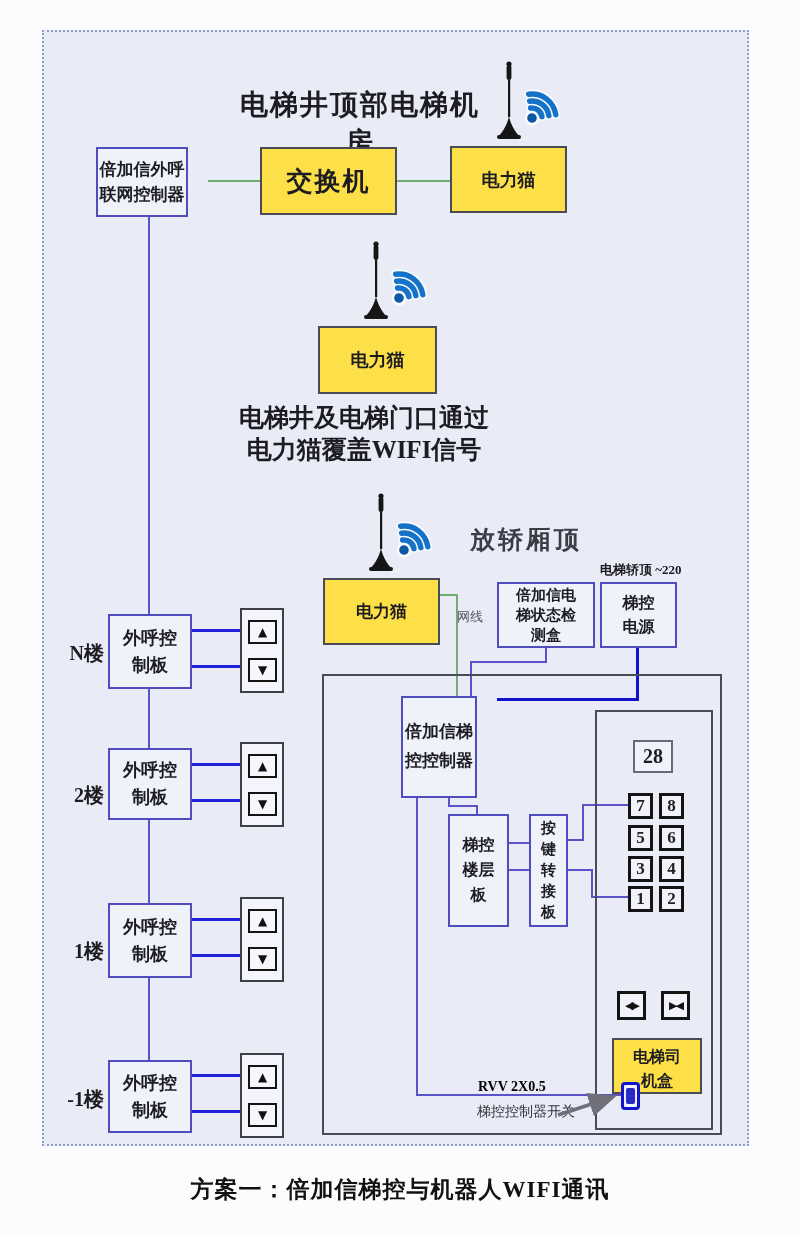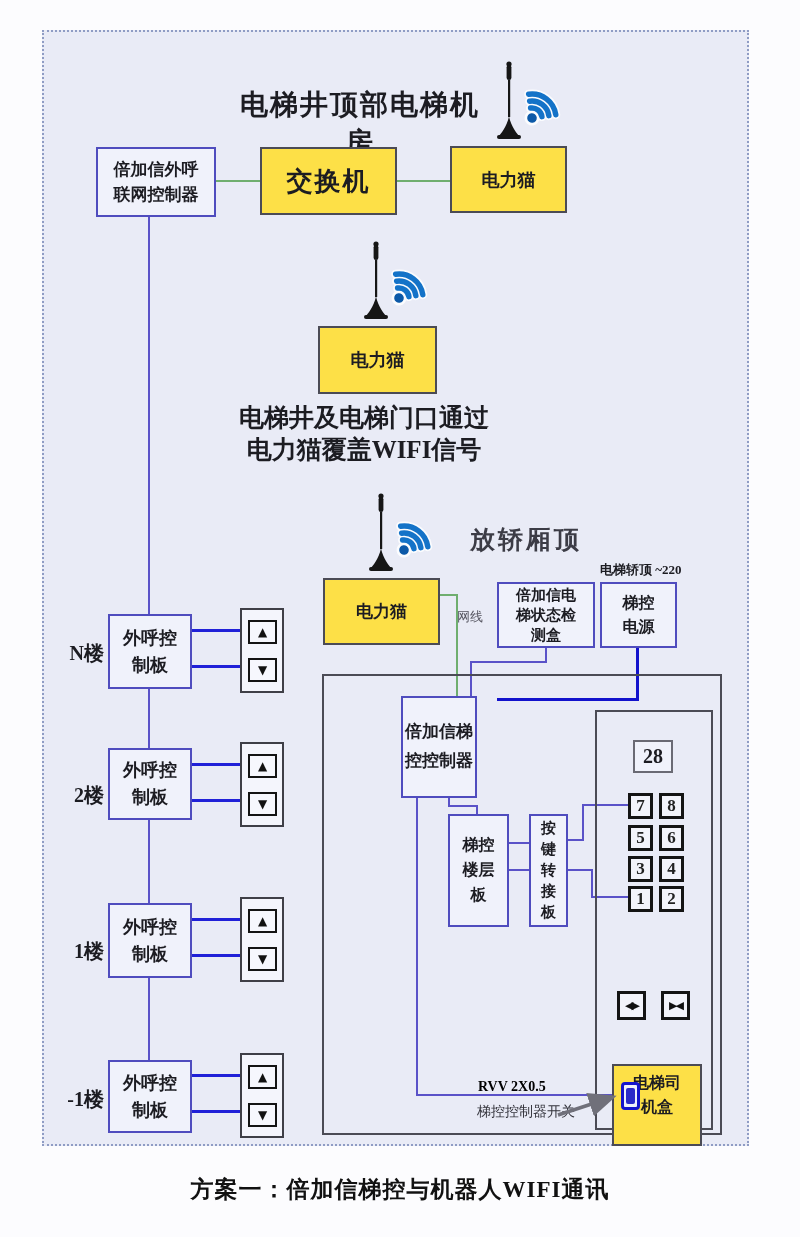--- a/index.html
+++ b/index.html
@@ -58,21 +58,21 @@
   #fw1{left:192px;top:629px;width:48px;height:3px}
   #fw2{left:192px;top:665px;width:48px;height:3px}
   #fw3{left:192px;top:763px;width:48px;height:3px}
   #fw4{left:192px;top:799px;width:48px;height:3px}
   #fw5{left:192px;top:918px;width:48px;height:3px}
   #fw6{left:192px;top:954px;width:48px;height:3px}
   #fw7{left:192px;top:1074px;width:48px;height:3px}
   #fw8{left:192px;top:1110px;width:48px;height:3px}
   
   #machine-room-title{left:228px;top:86px;width:264px;font-size:28px;font-weight:600;text-align:center;letter-spacing:2px;}
-  #net-controller{left:96px;top:147px;width:120px;height:70px;font-size:17px;font-weight:600;line-height:1.5;}
+  #net-controller{left:96px;top:147px;width:92px;height:70px;font-size:17px;font-weight:600;line-height:1.5;}
   #switch-box{left:260px;top:147px;width:137px;height:68px;font-size:26px;font-weight:700;letter-spacing:2px;}
   #plc-top{left:450px;top:146px;width:117px;height:67px;font-size:18px;font-weight:700;}
   
   #plc-mid{left:318px;top:326px;width:119px;height:68px;font-size:18px;font-weight:700;}
   #shaft-note{left:214px;top:402px;width:300px;font-size:25px;font-weight:600;text-align:center;line-height:1.28;}
   
   #cartop-title{left:470px;top:523px;font-size:25px;font-weight:600;color:#3c3c46;letter-spacing:3px;}
   #power-note{left:600px;top:561px;font-size:13px;font-weight:700;}
   #plc-car{left:323px;top:578px;width:117px;height:67px;font-size:17px;font-weight:700;}
   #cable-label{left:457px;top:608px;font-size:13px;color:#555560;}
@@ -95,21 +95,21 @@
   #k4{left:628px;top:856px}#k5{left:659px;top:856px}
   #k6{left:628px;top:886px}#k7{left:659px;top:886px}
   .door{
     position:absolute;width:29px;height:29px;box-sizing:border-box;
     border:3px solid #141414;background:#f2f3fa;display:flex;align-items:center;justify-content:center;
     font-size:11px;font-weight:700;letter-spacing:-2px;color:#111;
     font-family:"DejaVu Sans",sans-serif;
   }
   #door-open{left:617px;top:991px}
   #door-close{left:661px;top:991px}
-  #driver-box{left:612px;top:1038px;width:90px;height:82px;font-size:16px;font-weight:600;line-height:1.5;align-items:flex-start;padding-top:5px;margin-top:26px;}
+  #driver-box{left:612px;top:1038px;width:90px;height:56px;font-size:16px;font-weight:600;line-height:1.5;align-items:flex-start;padding-top:5px;}
   #driver-switch{
     position:absolute;left:621px;top:1082px;width:19px;height:28px;box-sizing:border-box;
     border:3px solid #1414cc;border-radius:4px;background:#eef0fa;
     display:flex;align-items:center;justify-content:center;
   }
   #driver-switch .core{display:block;width:9px;height:16px;background:#2a2ac8;border-radius:2px;}
   #rvv-label{left:478px;top:1079px;font-size:14px;font-weight:700;color:#000000;}
   #switch-pointer-label{left:477px;top:1103px;font-size:14px;color:#33333b;}
   #pointer-arrow{position:absolute;left:552px;top:1088px;width:72px;height:32px;}
   

